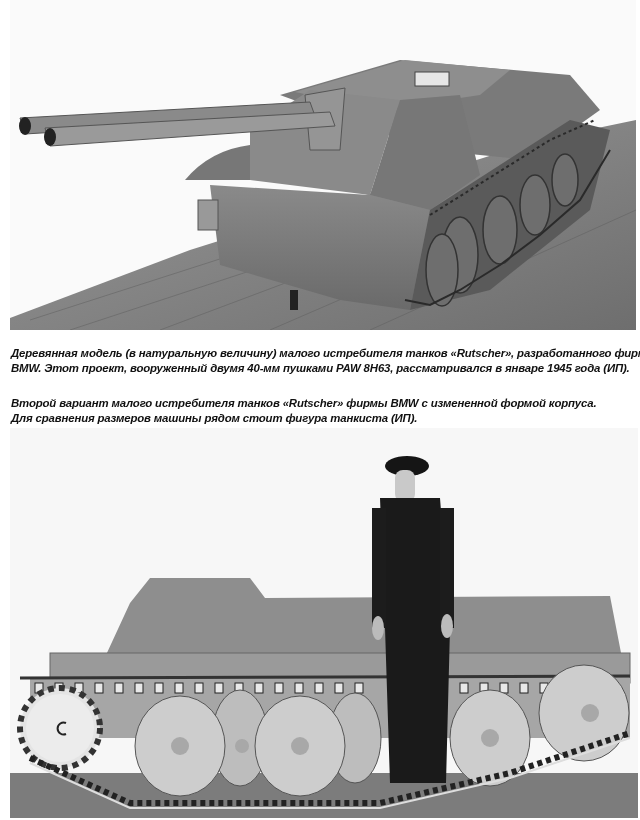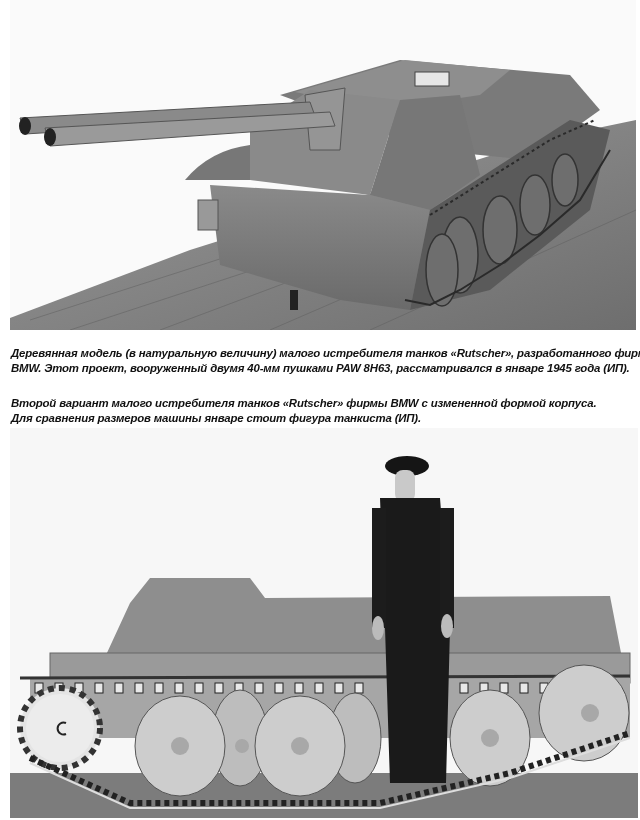--- a/index.html
+++ b/index.html
@@ -81,21 +81,21 @@
   </svg>
 </div>
 
 <div class="caption" id="cap1">
   <div>Деревянная модель (в натуральную величину) малого истребителя танков «Rutscher», разработанного фирмой</div>
   <div>BMW. Этот проект, вооруженный двумя 40-мм пушками PAW 8H63, рассматривался в январе 1945 года (ИП).</div>
 </div>
 
 <div class="caption" id="cap2">
   <div>Второй вариант малого истребителя танков «Rutscher» фирмы BMW с измененной формой корпуса.</div>
-  <div>Для сравнения размеров машины январе стоит фигура танкиста (ИП).</div>
+  <div>Для сравнения размеров машины рядом стоит фигура танкиста (ИП).</div>
 </div>
 
 <div class="photo" id="photo2">
   <svg width="628" height="390" viewBox="0 0 628 390">
     <rect width="628" height="390" fill="#f7f7f7"></rect>
 
     <rect x="0" y="345" width="628" height="45" fill="#7c7c7c"></rect>
 
     <polygon points="120,175 140,150 240,150 255,170 600,168 612,230 90,240" fill="#8e8e8e"></polygon>
 

